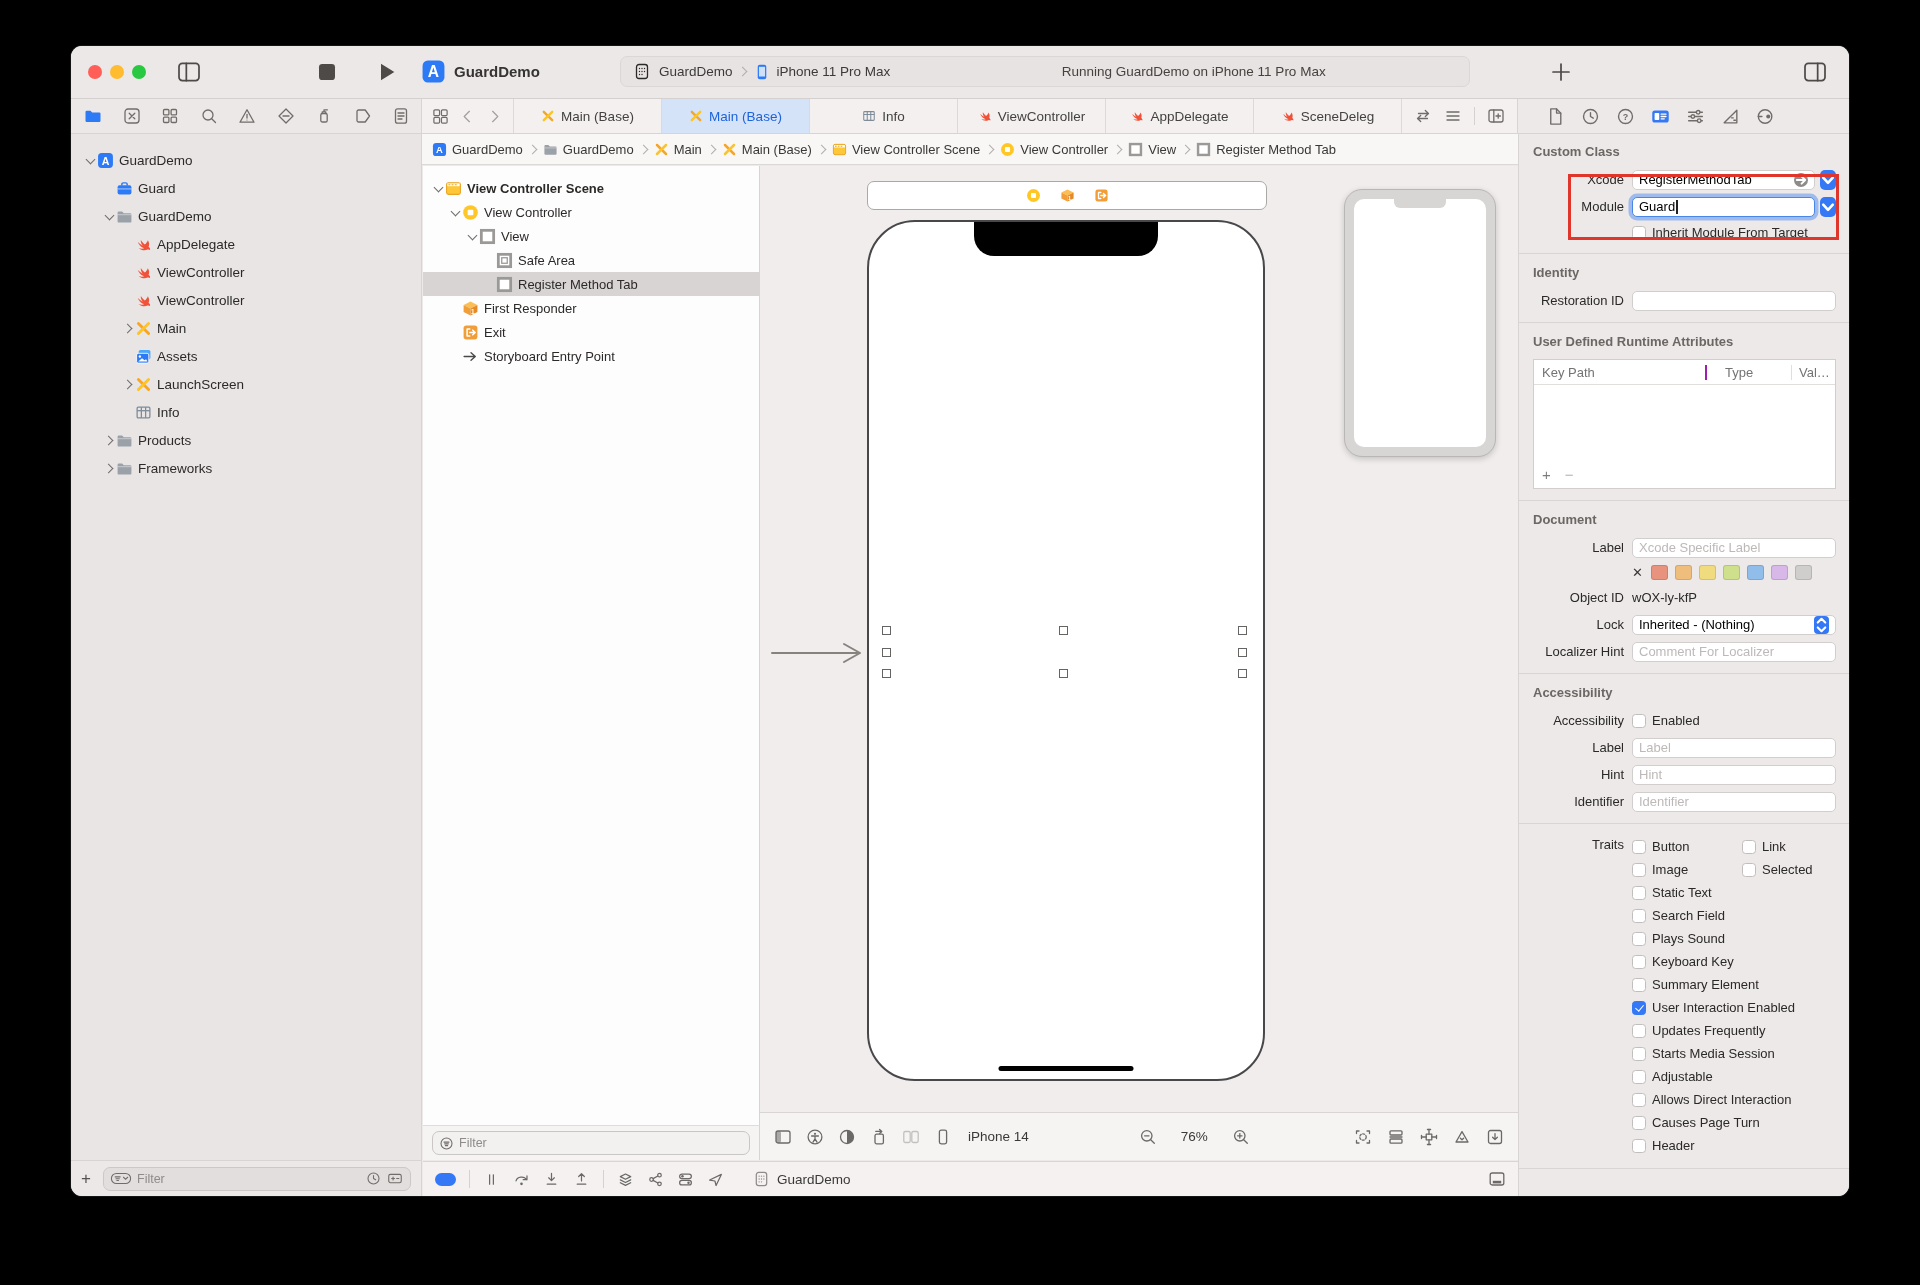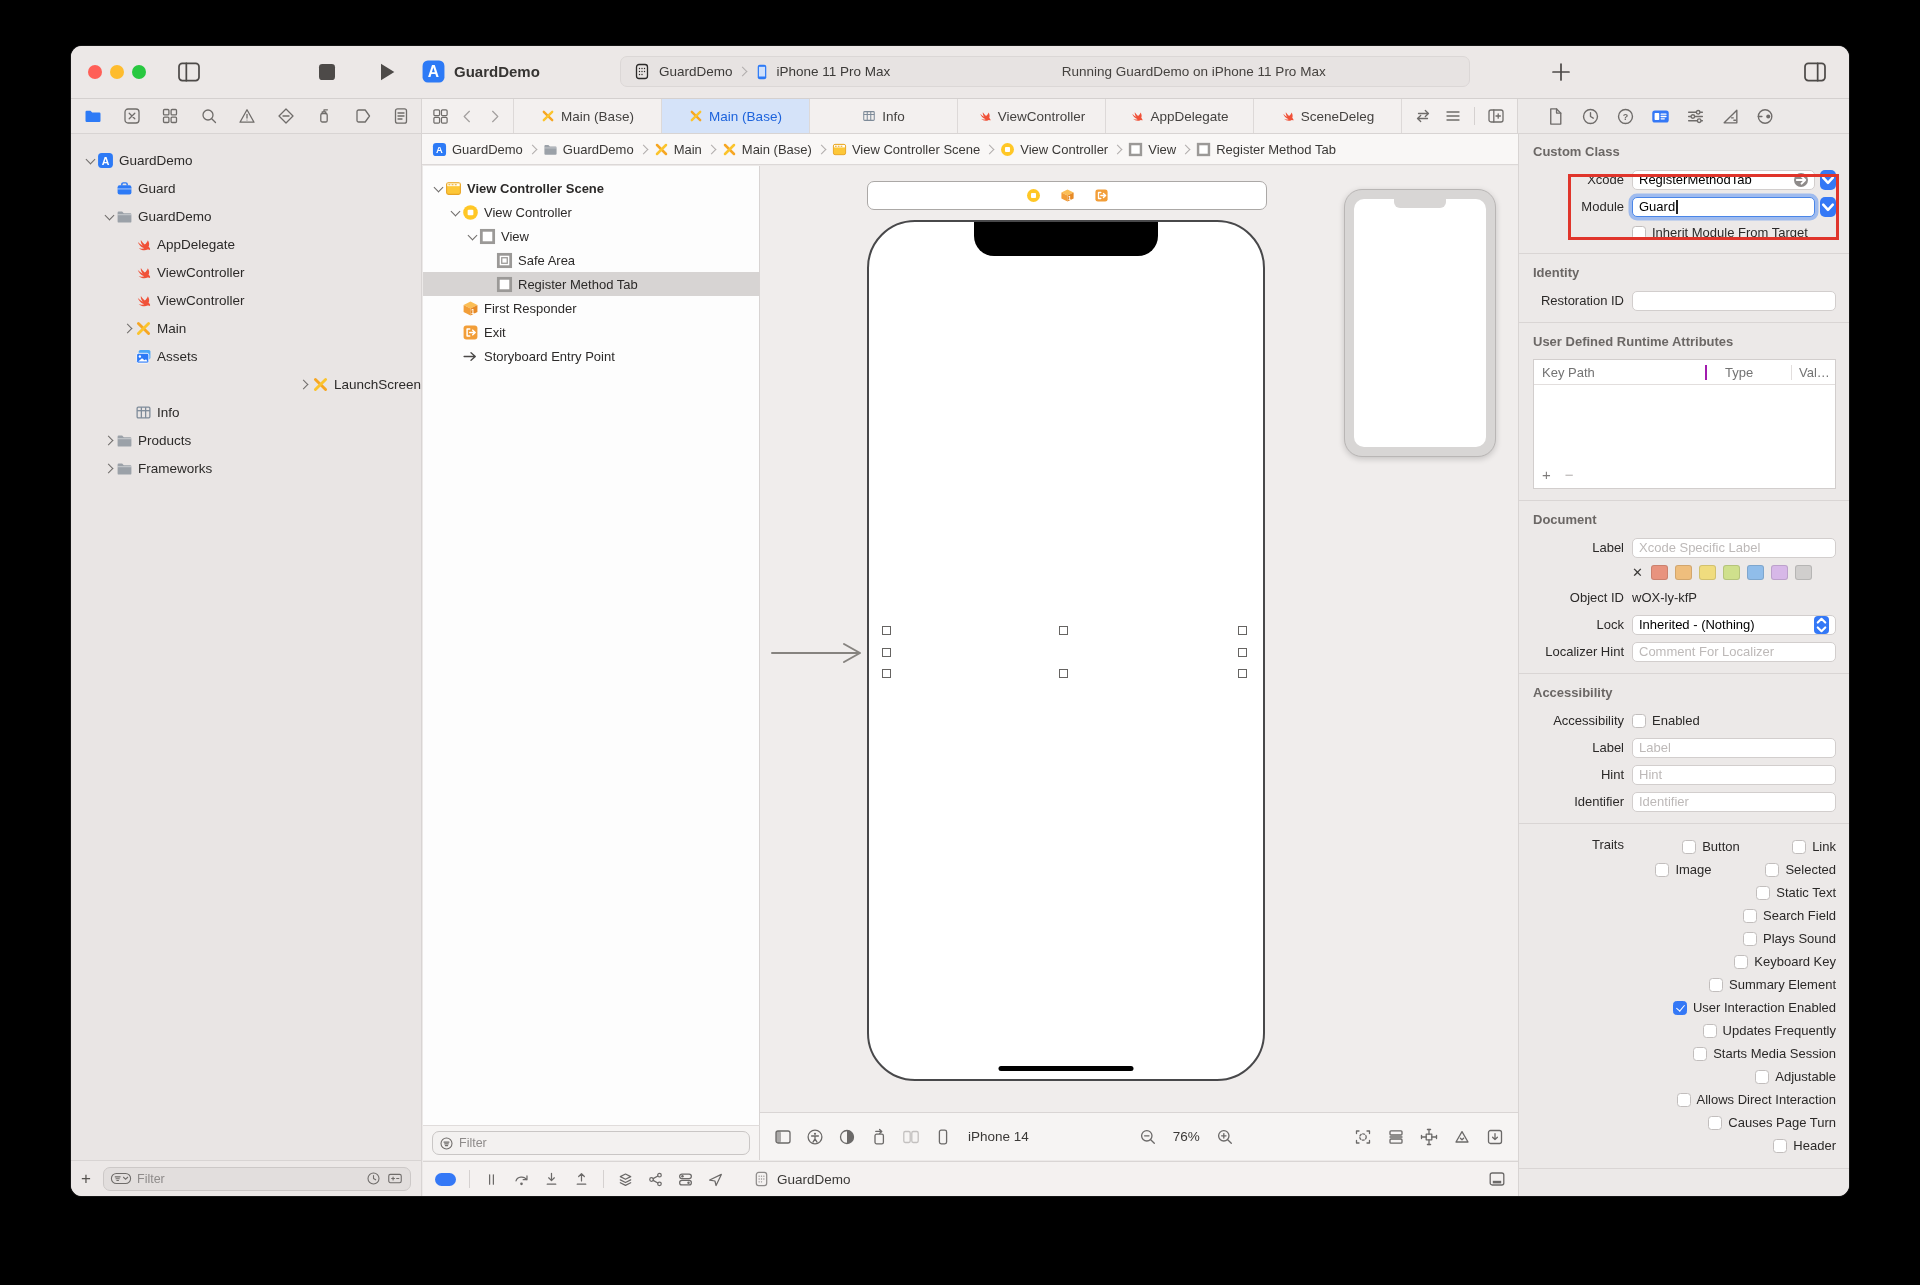--- a/index.html
+++ b/index.html
@@ -83,21 +83,21 @@
   .entryarrow{position:absolute;left:10px;top:476px;width:98px;height:22px;color:#86837f;}
   .handle{position:absolute;width:9px;height:9px;background:#fff;border:1.5px solid #666462;box-sizing:border-box;}
   .minimap{position:absolute;left:584px;top:23px;width:150px;height:266px;background:#d8d6d5;border:1px solid #b9b6b5;border-radius:18px;box-shadow:0 2px 6px rgba(0,0,0,.18);}
   .minimap .mscreen{position:absolute;left:9px;top:9px;right:9px;bottom:9px;background:#fff;border-radius:10px;}
   .minimap .mnotch{position:absolute;left:50%;transform:translateX(-50%);top:9px;width:52px;height:9px;background:#d8d6d5;border-radius:0 0 6px 6px;}
   .devicebar{position:absolute;left:689px;top:1066px;width:758px;height:48px;background:#f6f4f3;border-top:1px solid #d9d5d4;
     display:flex;align-items:center;padding:0 14px;box-sizing:border-box;gap:14px;}
   .devicebar .ic{width:18px;height:18px;color:#6b6968;}
   .devicebar .ic.dim{color:#c3c0bf;}
   .devlabel{font-size:13.5px;color:#3b3937;margin-left:2px;}
-  .zoomgroup{display:flex;align-items:center;gap:16px;margin-left:96px;}
+  .zoomgroup{display:flex;align-items:center;gap:24px;margin-left:96px;}
   .zoomlevel{font-size:13.5px;color:#3b3937;}
   .db-right{margin-left:auto;display:flex;align-items:center;gap:15px;}
   
   .debugbar{position:absolute;left:352px;top:1115px;width:1095px;height:35px;background:#f4f1f0;border-top:1px solid #d9d5d4;
     display:flex;align-items:center;padding:0 12px;box-sizing:border-box;gap:13px;}
   .debugbar .ic{width:17px;height:17px;color:#6b6968;}
   .bp-pill{width:21px;height:13px;border-radius:7px;background:#3478f6;}
   .process{display:flex;align-items:center;gap:7px;margin-left:16px;}
   .process .ic{width:17px;height:17px;color:#8e8b8a;}
   .process span{font-size:13.5px;color:#3b3937;}
@@ -133,21 +133,21 @@
   .udra-foot{position:absolute;left:8px;bottom:5px;display:flex;gap:14px;color:#7e7b7a;font-size:15px;}
   .swatches{display:flex;align-items:center;gap:7px;margin:2px 0 6px 100px;height:17px;}
   .sw-x{color:#3b3937;font-size:13px;font-weight:700;width:12px;}
   .swatch{width:17px;height:15px;border-radius:3px;border:1px solid rgba(0,0,0,.12);box-sizing:border-box;}
   .plainval{font-size:13px;color:#2b2928;}
   .stepbtn{margin-left:auto;width:15px;height:18px;background:#3478f6;border-radius:4px;display:flex;flex-direction:column;align-items:center;justify-content:center;gap:1px;flex:none;}
   .stepbtn svg{width:9px;height:6px;color:#fff;}
   .traitsrow{display:flex;align-items:flex-start;margin-bottom:0;}
   .traitsrow>label{width:92px;text-align:right;padding-right:8px;flex:none;font-size:13px;color:#2b2928;padding-top:2px;}
   .traitlist{flex:1;}
-  .tr-line{display:flex;align-items:center;height:23px;justify-content:flex-end;}
+  .tr-line{display:flex;align-items:center;height:23px;}
   .tr-cell{display:flex;align-items:center;width:110px;}
   .tr-cell.wide{width:auto;}
   .ic svg{width:100%;height:100%;display:block;}
   .ic{display:inline-block;flex:none;}
 </style>
 </head>
 <body>
 
 <div class="stage">
  <div class="window">
@@ -645,21 +645,21 @@
           <span class="ic">
             <svg viewBox="0 0 16 16">
               <rect x="3.5" y="1.8" width="11" height="9" rx="1.6" fill="#4BA7F8"></rect>
               <rect x="1.5" y="5" width="11.5" height="9.2" rx="1.6" fill="#2D7AF6" stroke="#fff" stroke-width="0.8"></rect>
               <circle cx="4.6" cy="8" r="1.1" fill="#fff"></circle>
               <path d="M3 12.6 L6.6 9.6 L9 11.6 L10.4 10.6 L11.8 12.6 Z" fill="#fff"></path>
             </svg>
           </span>
           <span class="tlabel">Assets</span>
         </div>
-        <div class="trow" style="padding-left: 50px; justify-content: flex-end;">
+        <div class="trow" style="padding-left: 50px;">
           <span class="chev closed"></span>
           <span class="ic">
             <svg viewBox="0 0 16 16">
               <path d="M3.2 3.2 L12.8 12.8" stroke="#F6A623" stroke-width="2.7" stroke-linecap="round"></path>
               <path d="M12.8 3.2 L3.2 12.8" stroke="#FBC42D" stroke-width="2.7" stroke-linecap="round"></path>
             </svg>
           </span>
           <span class="tlabel">LaunchScreen</span>
         </div>
         <div class="trow" style="padding-left: 50px;">

